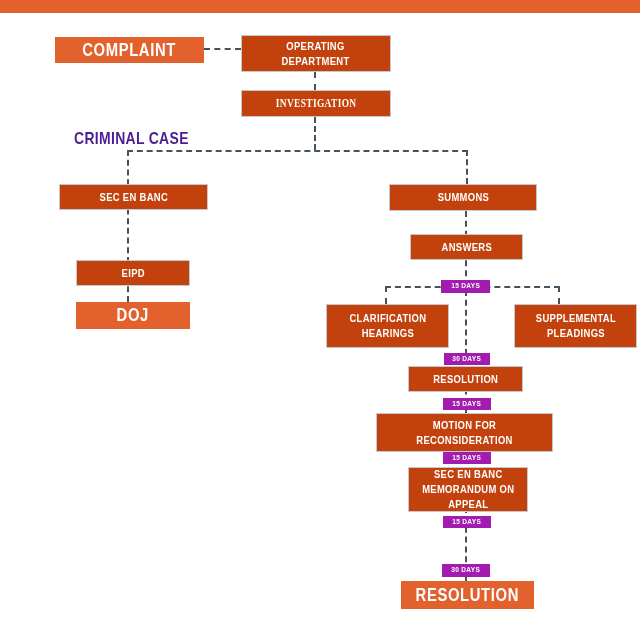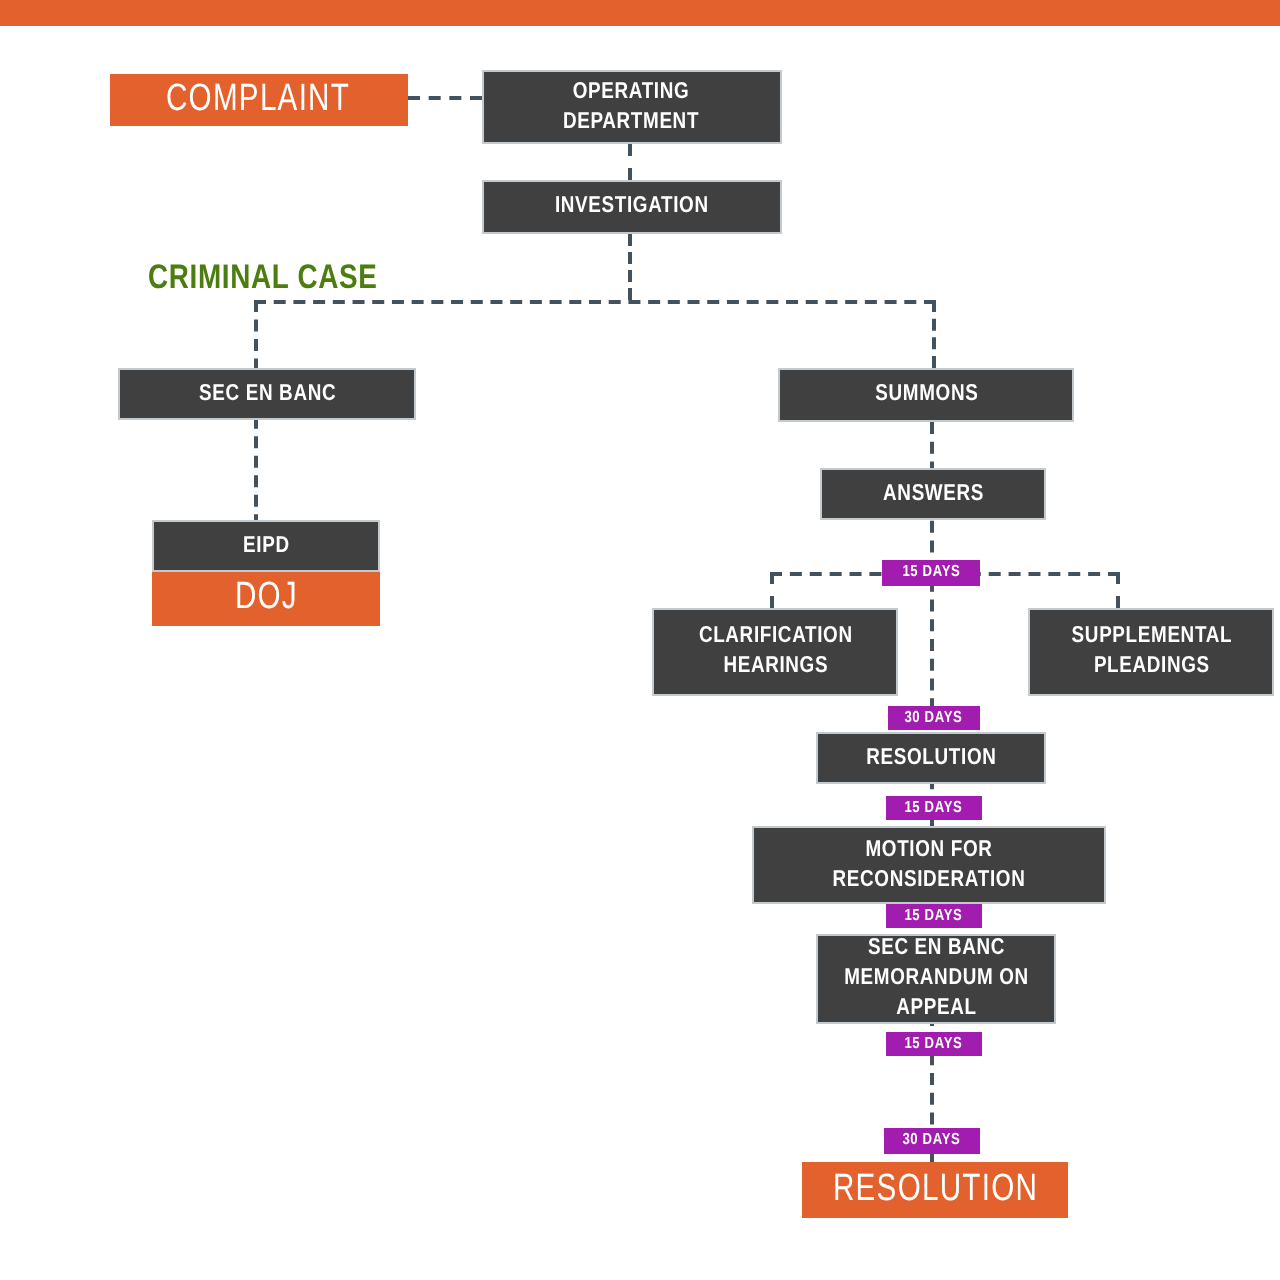--- a/index.html
+++ b/index.html
@@ -6,32 +6,32 @@
   #canvas {
     position:relative; width:640px; height:640px; background:#ffffff;
     font-family:"Liberation Sans", sans-serif; overflow:hidden;
   }
   .topbar { position:absolute; left:0; top:0; width:640px; height:13px; background:#E2612C; }
 
   .box {
     position:absolute; display:flex; align-items:center; justify-content:center;
     color:#ffffff; text-align:center; box-sizing:border-box; z-index:2;
   }
-  .dark   { background:#404040; border:1px solid #C3CACF; font-size:11.5px; font-weight:bold; }
-  .orange { background:#E2612C; font-size:19px; font-weight:normal; }
+  .dark   { background:#c2410c; border:1px solid #C3CACF; font-size:11.5px; font-weight:bold; }
+  .orange { background:#E2612C; font-size:19px; font-weight:bold; }
   .days   { background:#a21caf; font-size:8px; font-weight:bold; }
 
   .lbl {
     display:inline-block; transform:scaleX(0.82); transform-origin:center;
     white-space:pre-line; letter-spacing:0.4px; line-height:1.28;
   }
   .big .lbl { transform:scaleX(0.78); letter-spacing:0.8px; }
 
   .floatlabel {
-    position:absolute; color:#4d7c0f; font-weight:bold; font-size:17px;
+    position:absolute; color:#4c1d95; font-weight:bold; font-size:17px;
     letter-spacing:0.4px; z-index:2; white-space:nowrap;
   }
   .floatlabel .lbl { transform:scaleX(0.82); transform-origin:left center; }
 
   .hline { position:absolute; border-top:2px dashed #44525E; z-index:1; }
   .vline { position:absolute; border-left:2px dashed #44525E; z-index:1; }
 </style>
 </head>
 <body>
 
@@ -52,37 +52,37 @@
 
   <div class="box orange big" style="left:55px; top:37px; width:149px; height:26px;">
     <span class="lbl">COMPLAINT</span>
   </div>
 
   <div class="box dark" style="left:241px; top:35px; width:150px; height:37px;">
     <span class="lbl">OPERATING
 DEPARTMENT</span>
   </div>
 
-  <div class="box dark" style="left:241px; top:90px; width:150px; height:27px;">
+  <div class="box dark" style="left:241px; top:90px; width:150px; height:27px;font-family:Liberation Serif, serif;">
     <span class="lbl">INVESTIGATION</span>
   </div>
 
   <div class="floatlabel" style="left:74px; top:128px;">
     <span class="lbl">CRIMINAL CASE</span>
   </div>
 
   <div class="box dark" style="left:59px; top:184px; width:149px; height:26px;">
     <span class="lbl">SEC EN BANC</span>
   </div>
 
   <div class="box dark" style="left:76px; top:260px; width:114px; height:26px;">
     <span class="lbl">EIPD</span>
   </div>
 
-  <div class="box orange big" style="left:76px; top:286px; width:114px; height:27px;">
+  <div class="box orange big" style="left:76px; top:302px; width:114px; height:27px;">
     <span class="lbl">DOJ</span>
   </div>
 
   <div class="box dark" style="left:389px; top:184px; width:148px; height:27px;">
     <span class="lbl">SUMMONS</span>
   </div>
 
   <div class="box dark" style="left:410px; top:234px; width:113px; height:26px;">
     <span class="lbl">ANSWERS</span>
   </div>

